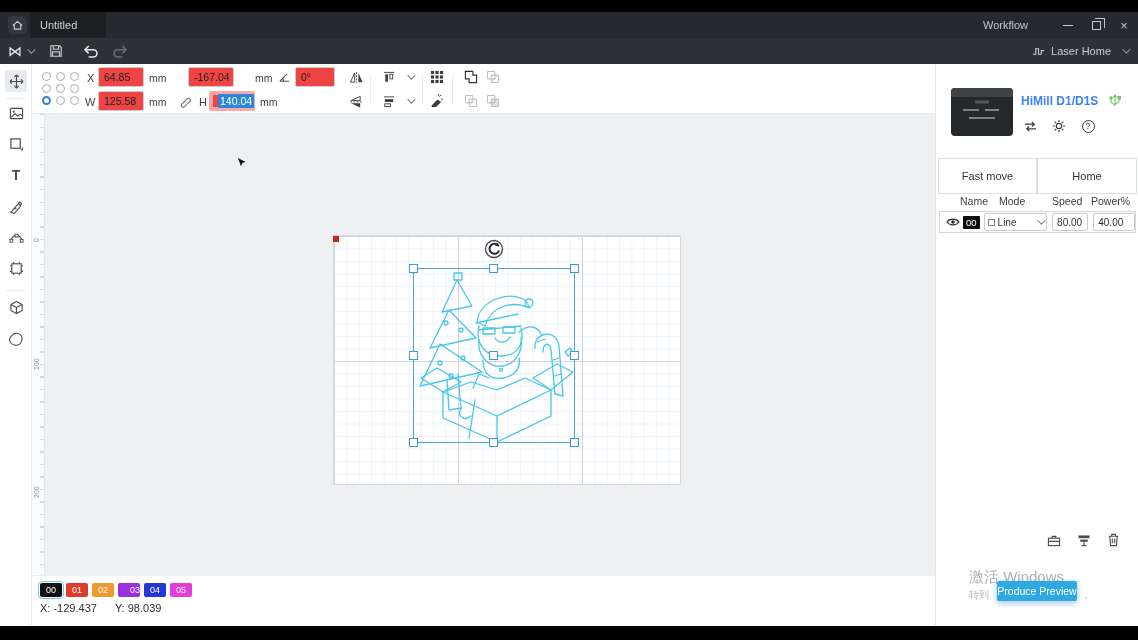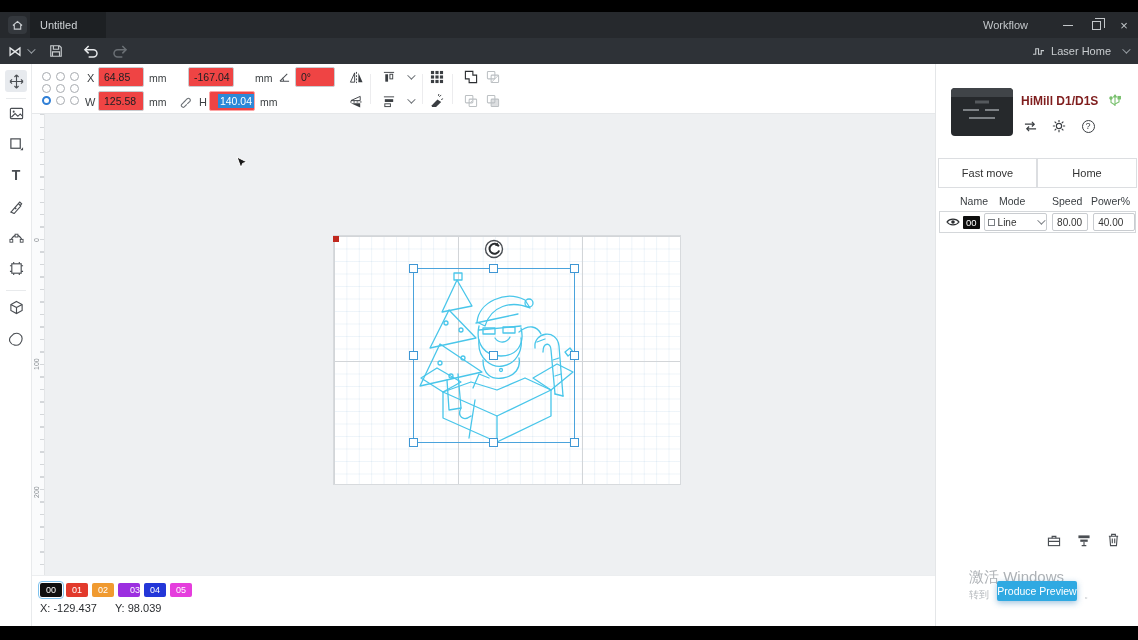--- a/index.html
+++ b/index.html
@@ -34,21 +34,21 @@
   .t-label { font-size:14px; font-weight:bold; color:#4a4e53; }
 
   
   .proptoolbar { position:absolute; left:32px; top:64px; width:903px; height:50px; background:#fff; border-bottom:1px solid #e6e8ea; }
   .anchor-grid { position:absolute; left:10px; top:8px; display:grid; grid-template-columns:repeat(3,14px); grid-template-rows:repeat(3,12px); }
   .anch { width:9px; height:9px; border:1px solid #a7abb0; border-radius:50%; background:#fff; }
   .anch.sel { border:2.5px solid #2f7fd6; }
   .fld-label { position:absolute; font-size:11px; color:#3c4043; }
   .fld { position:absolute; height:20px; border:1px solid #c9ccd0; border-radius:2px; background:#ef4444; font-size:10.5px; color:#202124; display:flex; align-items:center; padding-left:5px; }
   .unit { position:absolute; font-size:10.5px; color:#3c4043; }
-  .fld.focused { border:1px solid #fca5a5;justify-content:flex-end; }
+  .fld.focused { border:4px solid #fca5a5; }
   .sel-text { background:#2b88d8; color:#fff; padding:1px 2px; }
   .tb-icon { position:absolute; width:18px; height:18px; display:flex; align-items:center; justify-content:center; color:#4a4e53; }
   .tb-icon.disabled { color:#bcc0c3; }
   .tb-sep { position:absolute; top:10px; height:30px; border-left:1px solid #ececee; }
   .click-glow { position:absolute; left:188px; top:85px; width:30px; height:30px; border-radius:50%; background:rgba(247,240,130,.75); box-shadow:0 0 8px 5px rgba(247,240,130,.6); }
   .mouse-cursor { position:absolute; left:204px; top:92px; z-index:30; }
 
   
   .canvas { position:absolute; left:32px; top:114px; width:903px; height:461px; background:#eef0f2; overflow:hidden; }
   .vruler { position:absolute; left:0; top:0; width:13px; height:461px; background:#fafbfc; border-right:1px solid #e3e5e7;
@@ -72,26 +72,26 @@
   .statusbar { position:absolute; left:32px; top:575px; width:903px; height:51px; background:#fff; border-top:1px solid #eceef0; }
   .swatches { position:absolute; left:8px; top:7px; display:flex; gap:4px; }
   .swatch { width:22px; height:14px; border-radius:2px; color:#fff; font-size:9px; display:flex; align-items:center; justify-content:center; }
   .swatch.selected { outline:1.5px solid #7ec3ef; outline-offset:1px; }
   .coords { position:absolute; left:8px; top:26px; font-size:11px; color:#2b2e31; display:flex; gap:18px; }
 
   
   .rightpanel { position:absolute; left:935px; top:64px; width:203px; height:562px; background:#fff; border-left:1px solid #e4e6e8; }
   .device-thumb { position:absolute; left:15px; top:24px; width:62px; height:48px; background:#26292c; border-radius:4px; overflow:hidden; }
   .device-thumb::before { content:""; position:absolute; left:0; top:0; width:100%; height:9px; background:#404448; }
-  .device-name { position:absolute; left:85px; top:30px; font-size:12px; font-weight:bold; color:#7f1d1d; }
+  .device-name { position:absolute; left:85px; top:30px; font-size:12px; font-weight:bold; color:#3b82f6; }
   .usb-icon { position:absolute; left:172px; top:28px; }
   .dev-icons { position:absolute; left:86px; top:54px; display:flex; gap:13px; color:#3a3e42; }
   .dev-icon { width:16px; height:16px; display:flex; align-items:center; justify-content:center; }
   .help-circ { width:13px; height:13px; border:1.2px solid #3a3e42; border-radius:50%; font-size:9px; display:flex; align-items:center; justify-content:center; }
-  .jog-btn { position:absolute; top:94px; height:30px; background:#fff; border:1px solid #dcdee1; font-size:11px; color:#333; display:flex; align-items:center; justify-content:center; }
+  .jog-btn { position:absolute; top:94px; height:36px; background:#fff; border:1px solid #dcdee1; font-size:11px; color:#333; display:flex; align-items:center; justify-content:center; }
   .layer-headers { position:absolute; top:131px; left:0; width:203px; font-size:10.5px; color:#3a3e42; }
   .layer-headers span { position:absolute; }
   .layer-row { position:absolute; left:3px; top:147px; width:197px; height:22px; border:1px solid #d4d7da; display:flex; align-items:center; }
   .badge { background:#0d0d0d; color:#fff; font-size:9.5px; padding:1px 3px; border-radius:1px; margin-left:3px; }
   .mode-select { width:67px; height:18px; border:1px solid #c9ccd0; border-radius:2px; margin-left:4px; display:flex; align-items:center; font-size:10px; color:#333; padding:0 3px; gap:3px; }
   .mode-sq { width:7px; height:7px; border:1px solid #7a7e83; }
   .num-box { height:18px; border:1px solid #c9ccd0; border-radius:2px; font-size:10px; color:#333; display:flex; align-items:center; padding-left:4px; margin-left:5px; }
   .panel-bottom-icons { position:absolute; right:18px; top:469px; display:flex; gap:16px; color:#4a4e53; }
   .watermark-title { position:absolute; left:33px; top:504px; font-size:15px; color:#aeb2b6; }
   .watermark-sub { position:absolute; left:33px; top:524px; font-size:10px; color:#b4b8bc; }

